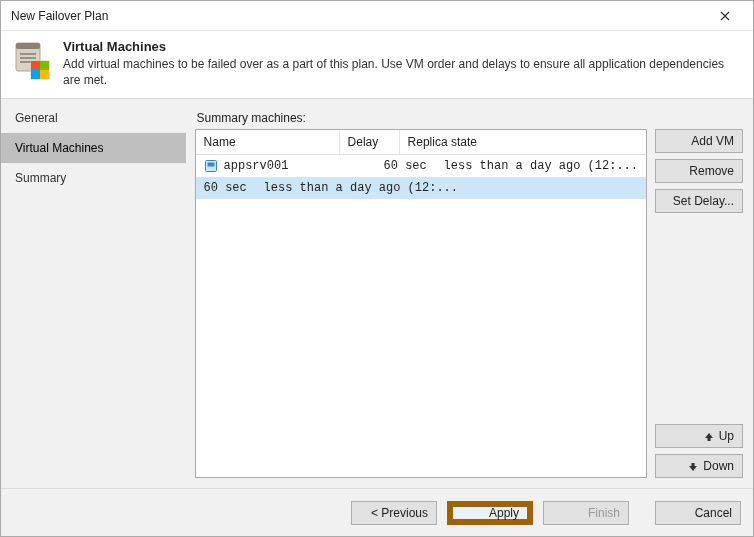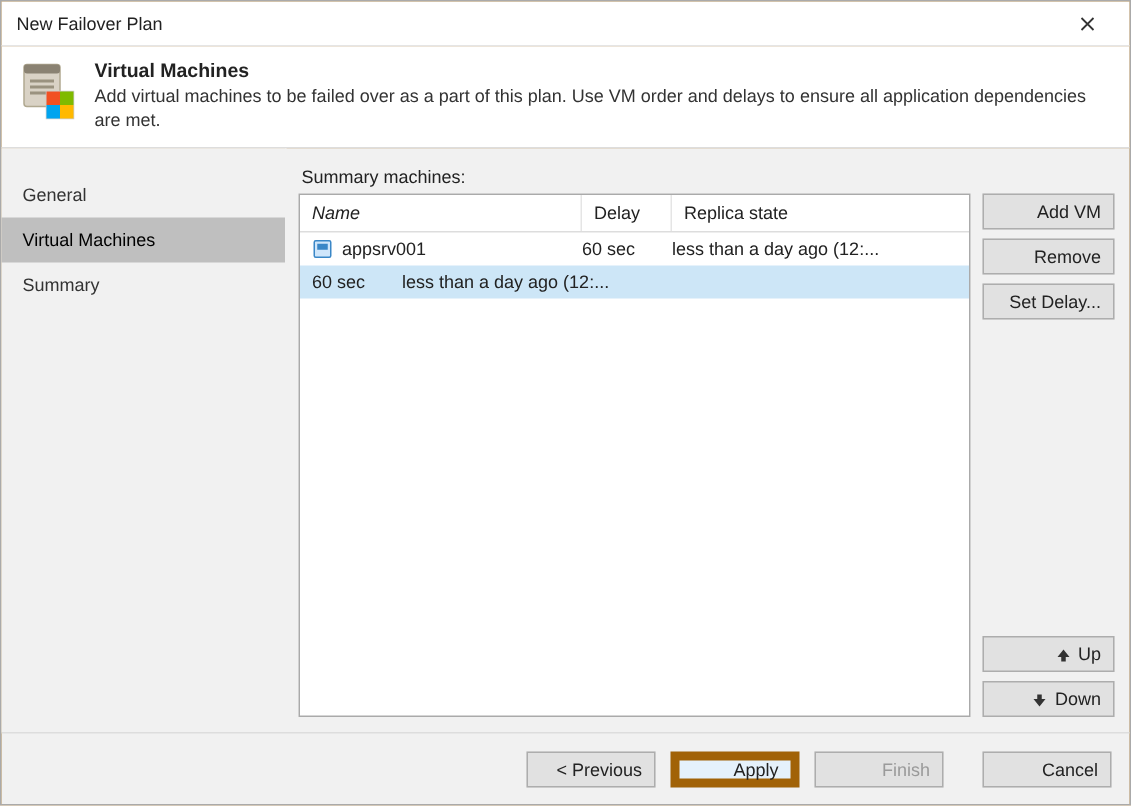--- a/index.html
+++ b/index.html
@@ -55,21 +55,21 @@
   .header-desc { font-size: 12px; color: #333; line-height: 1.35; }
   .body {
     flex: 1;
     display: flex;
     background: #f1f1f1;
     min-height: 0;
   }
   .sidebar {
     width: 190px;
     background: #f1f1f1;
-    padding-top: 16px;
+    padding-top: 4px;
     border-right: 1px solid #f1f1f1;
   }
   .sidebar-item {
     padding: 8px 14px;
     cursor: pointer;
     font-size: 12px;
     color: #333;
   }
   .sidebar-item.active {
     background: #bfbfbf;
@@ -100,29 +100,30 @@
   .thead {
     display: flex;
     background: #fff;
     border-bottom: 1px solid #ddd;
     font-size: 12px;
   }
   .th {
     padding: 5px 8px;
     border-right: 1px solid #e5e5e5;
   }
-  .col-name { width: 188px; font-style: italic; }
+  .col-name { width: 144px; }
   .col-delay { width: 60px; }
   .col-state { flex: 1; border-right: none; }
   .tbody { flex: 1; overflow: auto; }
   .tr {
     display: flex;
     align-items: center;
     height: 22px;
     font-size: 12px;
+    font-family: Liberation Mono, monospace;
   }
   .tr.selected { background: #cde6f7; }
   .td { padding: 0 8px; overflow: hidden; text-overflow: ellipsis; white-space: nowrap; }
   .td-name { width: 180px; display: flex; align-items: center; gap: 6px; }
   .td-delay { width: 60px; }
   .td-state { flex: 1; }
   .vm-icon {
     width: 14px; height: 14px; flex-shrink: 0;
   }
   .side-buttons {

